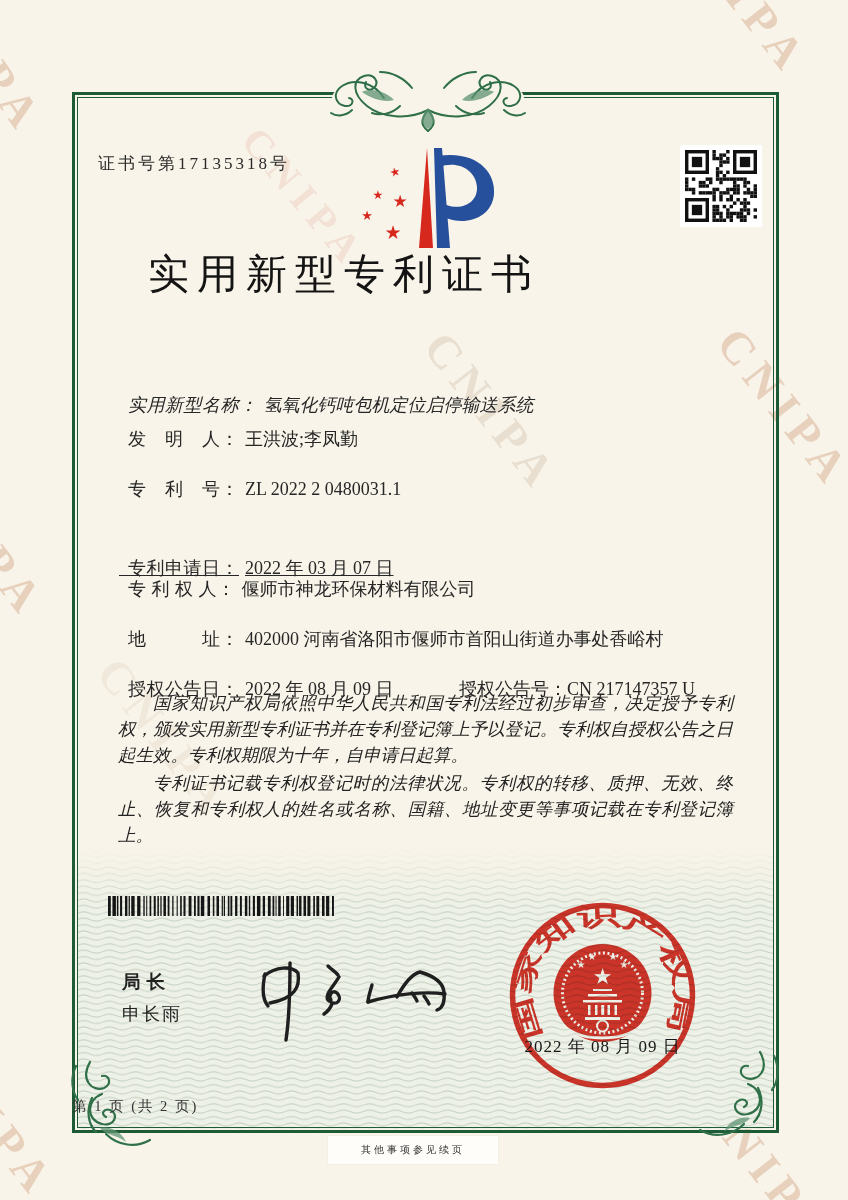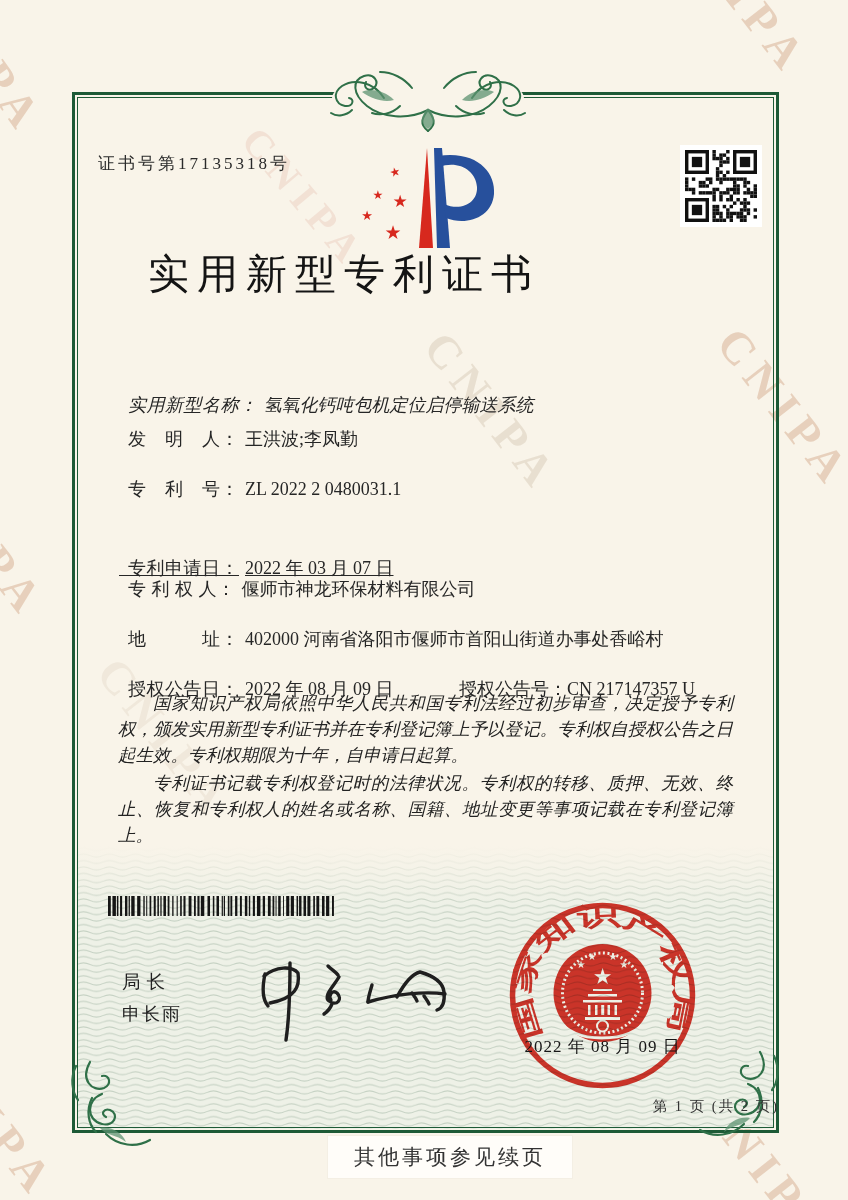--- a/index.html
+++ b/index.html
@@ -30,27 +30,27 @@
   .cert-no{left:98px;top:152px;font-size:17px;letter-spacing:3px;color:#2a2a2a;}
   .title{left:0;top:247px;width:688px;text-align:center;font-size:41px;font-weight:400;
          letter-spacing:8px;color:#141414;}
   .fline{left:119px;height:26px;font-size:18px;color:#262626;white-space:pre;}
   .fline .lab{letter-spacing:.5px;}
   .fline .val{margin-left:6px;}
   .grant2{left:450px;top:656px;font-size:18px;color:#262626;white-space:pre;}
   .bodytext{left:118px;top:690px;width:615px;font-size:17.5px;line-height:26px;
             font-style:italic;color:#222;text-align:justify;}
   .bodytext p{margin:0 0 2px 0;text-indent:2em;}
-  .sig-title{left:122px;top:969px;font-size:18.5px;letter-spacing:6px;color:#222;}
+  .sig-title{left:122px;top:969px;font-size:18.5px;letter-spacing:6px;color:#222;font-weight:bold;}
   .sig-name{left:122px;top:1002px;font-size:18px;letter-spacing:2px;color:#222;}
   .seal-date{left:505px;top:1035px;width:195px;text-align:center;font-size:17px;
              color:#161616;letter-spacing:1px;}
-  .page-info{left:72px;top:1097px;width:707px;text-align:right;font-size:14.5px;
+  .page-info{left:72px;top:1097px;width:707px;text-align:left;font-size:14.5px;
              letter-spacing:2px;color:#333;}
-  .cont-note{left:328px;top:1136px;background:#fffdf9;padding:7px 26px;font-size:21px;
+  .cont-note{left:328px;top:1136px;background:#fffdf9;padding:7px 33px;font-size:10px;
              letter-spacing:3px;color:#333;box-shadow:0 0 0 1px rgba(0,0,0,0.02);}
   .qr-box{left:680px;top:145px;width:82px;height:82px;background:#fff;}
 </style>
 </head>
 <body>
 
 <span class="wm wm1">CNIPA</span>
 <span class="wm wm2">CNIPA</span>
 <span class="wm wm3">CNIPA</span>
 <span class="wm wm4">CNIPA</span>

